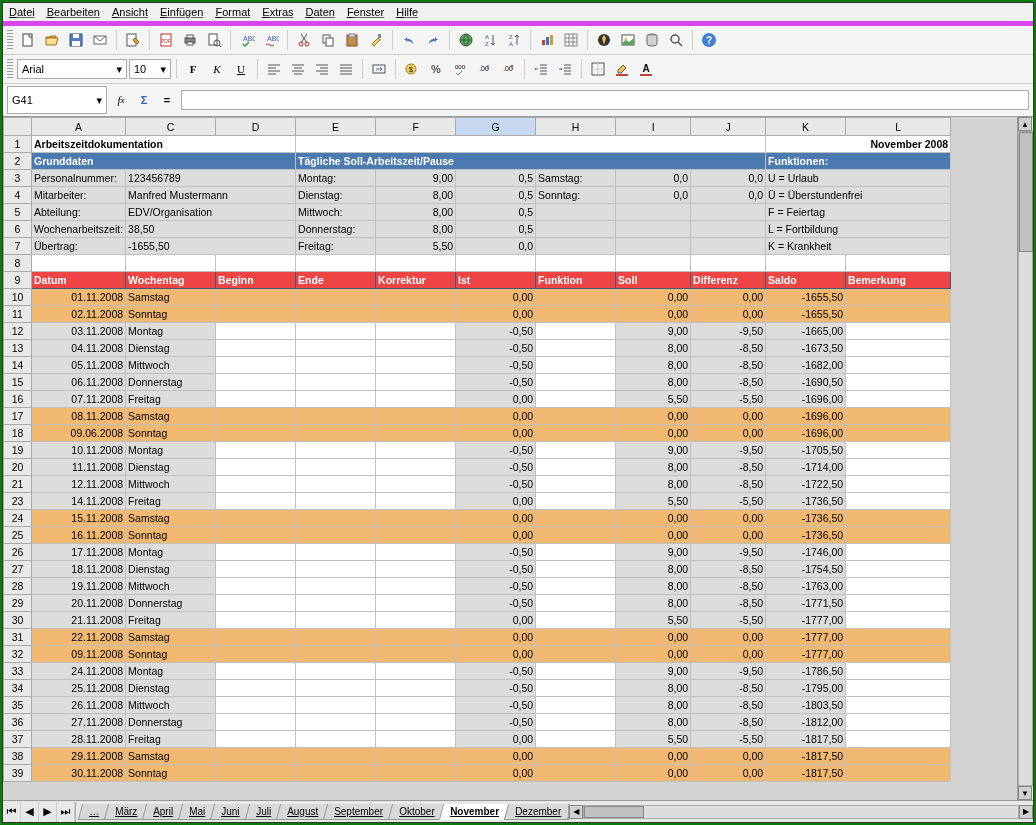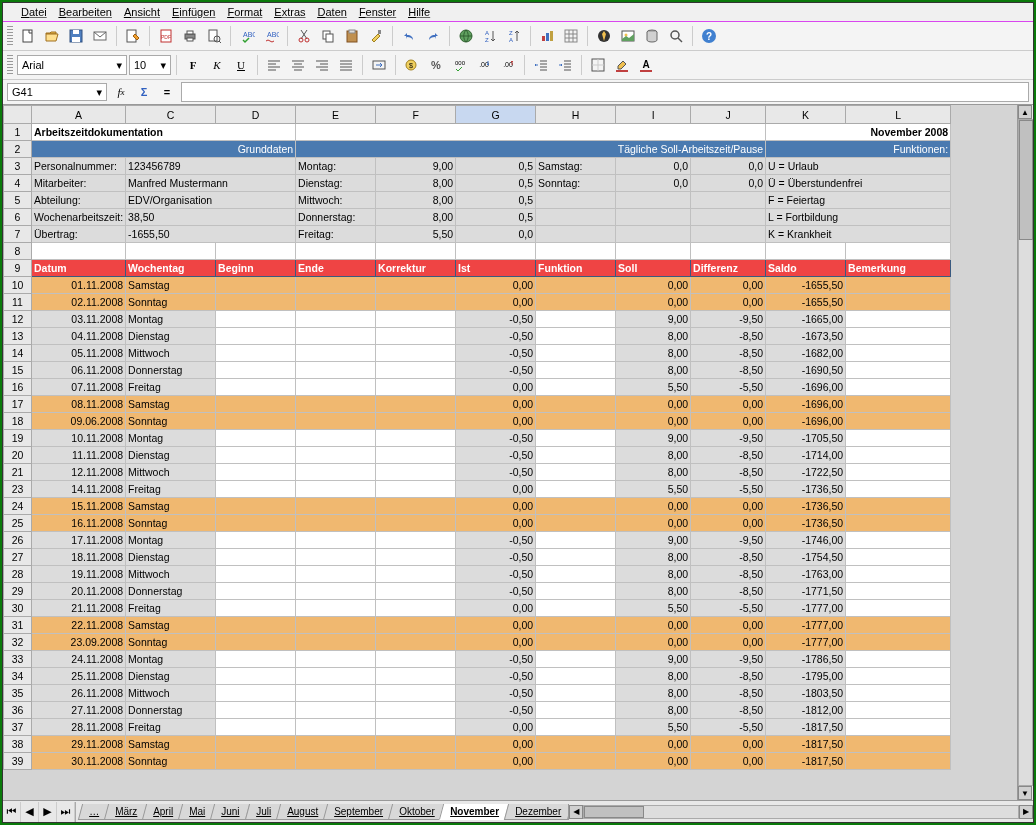--- a/index.html
+++ b/index.html
@@ -1,44 +1,44 @@
 <!DOCTYPE html>
 <html><head>
 <meta charset="utf-8">
 <style>
 * { box-sizing: border-box; margin: 0; padding: 0; }
 body { font-family: Arial, sans-serif; font-size: 11px; background: #0a7a0a; overflow: hidden; }
 .app { background: #fff; margin: 2px; border: 1px solid #333; height: 821px; display: flex; flex-direction: column; }
-.menubar { background: #f0f0f0; border-bottom: 1px solid #d946ef; padding: 3px 18px; display: flex; gap: 12px; }
+.menubar { background: #f0f0f0; border-bottom: 5px solid #d946ef; padding: 3px 6px; display: flex; gap: 12px; }
 .menubar span { text-decoration: underline; text-decoration-color: #666; cursor: default; }
 .menubar span::first-letter { text-decoration: underline; }
 .toolbar { background: #f4f4f4; border-bottom: 1px solid #ccc; padding: 3px 4px; display: flex; align-items: center; gap: 2px; flex-wrap: nowrap; }
 .tb-sep { width: 1px; height: 20px; background: #ccc; margin: 0 3px; }
 .tb-btn { width: 22px; height: 22px; display: inline-flex; align-items: center; justify-content: center; border: 1px solid transparent; border-radius: 2px; cursor: pointer; }
 .tb-btn svg { width: 16px; height: 16px; }
 .grip { width: 6px; height: 20px; display: inline-block; background: repeating-linear-gradient(to bottom, #999 0 1px, transparent 1px 3px); margin-right: 2px; cursor: grab; }
 .font-combo { height: 20px; border: 1px solid #aaa; background: #fff; padding: 0 4px; display: inline-flex; align-items: center; }
 .font-combo.name { width: 110px; }
 .font-combo.size { width: 42px; }
 .combo-arrow { margin-left: auto; }
 .namebox-row { background: #f4f4f4; border-bottom: 1px solid #999; padding: 2px 4px; display: flex; align-items: center; gap: 4px; }
-.namebox { width: 100px; height: 18px; border: 1px solid #aaa; background: #fff; padding: 0 4px; display: flex; align-items: center; }
+.namebox { width: 100px; height: 28px; border: 1px solid #aaa; background: #fff; padding: 0 4px; display: flex; align-items: center; }
 .fx-area { display: flex; align-items: center; gap: 3px; }
 .fx-btn { width: 20px; height: 18px; display: inline-flex; align-items: center; justify-content: center; }
 .formula-input { flex: 1; height: 20px; border: 1px solid #aaa; background: #fff; }
 .grid-area { flex: 1; overflow: auto; background: #d4d4d4; position: relative; }
 .sheet { border-collapse: collapse; background: #fff; table-layout: fixed; }
 .sheet th, .sheet td { border: 1px solid #c0c0c0; height: 17px; padding: 0 2px; font-size: 10.5px; white-space: nowrap; overflow: hidden; }
 .sheet thead th { background: #e8e8e8; border: 1px solid #aaa; text-align: center; font-weight: normal; height: 18px; }
 .sheet thead th.selected { background: #c8d8f0; }
 .row-hdr { background: #e8e8e8; border: 1px solid #aaa !important; text-align: center; width: 28px; }
 .corner { background: #e8e8e8; border: 1px solid #aaa; width: 28px; }
 .title-cell { font-weight: bold; font-size: 14px; }
 .month-cell { font-weight: bold; font-size: 14px; text-align: right; }
-.band1 { background: #4a7ab0; color: #fff; font-weight: normal; text-align: right; margin-left: 20px; }
+.band1 { background: #4a7ab0; color: #fff; font-weight: bold; text-align: left; margin-left: 20px; }
 .col-hdr { background: #ef4444; color: #fff; font-weight: bold; border-color: #3a5a80 !important; }
 .grey { background: #dcdcdc; }
 .orange { background: #f0b870; }
 .num { text-align: right; }
 .tabs-row { background: #e8e8e8; border-top: 1px solid #999; display: flex; align-items: center; height: 22px; }
 .tab-nav { display: flex; border-right: 1px solid #aaa; }
 .tab-nav-btn { width: 18px; height: 20px; display: inline-flex; align-items: center; justify-content: center; border-right: 1px solid #ccc; cursor: pointer; }
 .sheet-tabs { display: flex; align-items: flex-end; padding-left: 4px; gap: 0; overflow: hidden; }
 .sheet-tab { background: #d8d8d8; border: 1px solid #999; border-top: none; padding: 2px 8px; font-size: 10px; cursor: pointer; transform: skewX(-15deg); margin-right: -2px; }
 .sheet-tab span { display: inline-block; transform: skewX(15deg); text-decoration: underline; }
@@ -764,21 +764,21 @@
             <td class="orange" colspan="1"></td>
             <td class="orange num" colspan="1">0,00</td>
             <td class="orange" colspan="1"></td>
             <td class="orange num" colspan="1">0,00</td>
             <td class="orange num" colspan="1">0,00</td>
             <td class="orange num" colspan="1">-1777,00</td>
             <td class="orange" colspan="1"></td>
           </tr>
           <tr>
             <td class="row-hdr">32</td>
-            <td class="orange num" colspan="1">23.09.2008</td>
+            <td class="orange num" colspan="1">09.11.2008</td>
             <td class="orange" colspan="1">Sonntag</td>
             <td class="orange" colspan="1"></td>
             <td class="orange" colspan="1"></td>
             <td class="orange" colspan="1"></td>
             <td class="orange num" colspan="1">0,00</td>
             <td class="orange" colspan="1"></td>
             <td class="orange num" colspan="1">0,00</td>
             <td class="orange num" colspan="1">0,00</td>
             <td class="orange num" colspan="1">-1777,00</td>
             <td class="orange" colspan="1"></td>

